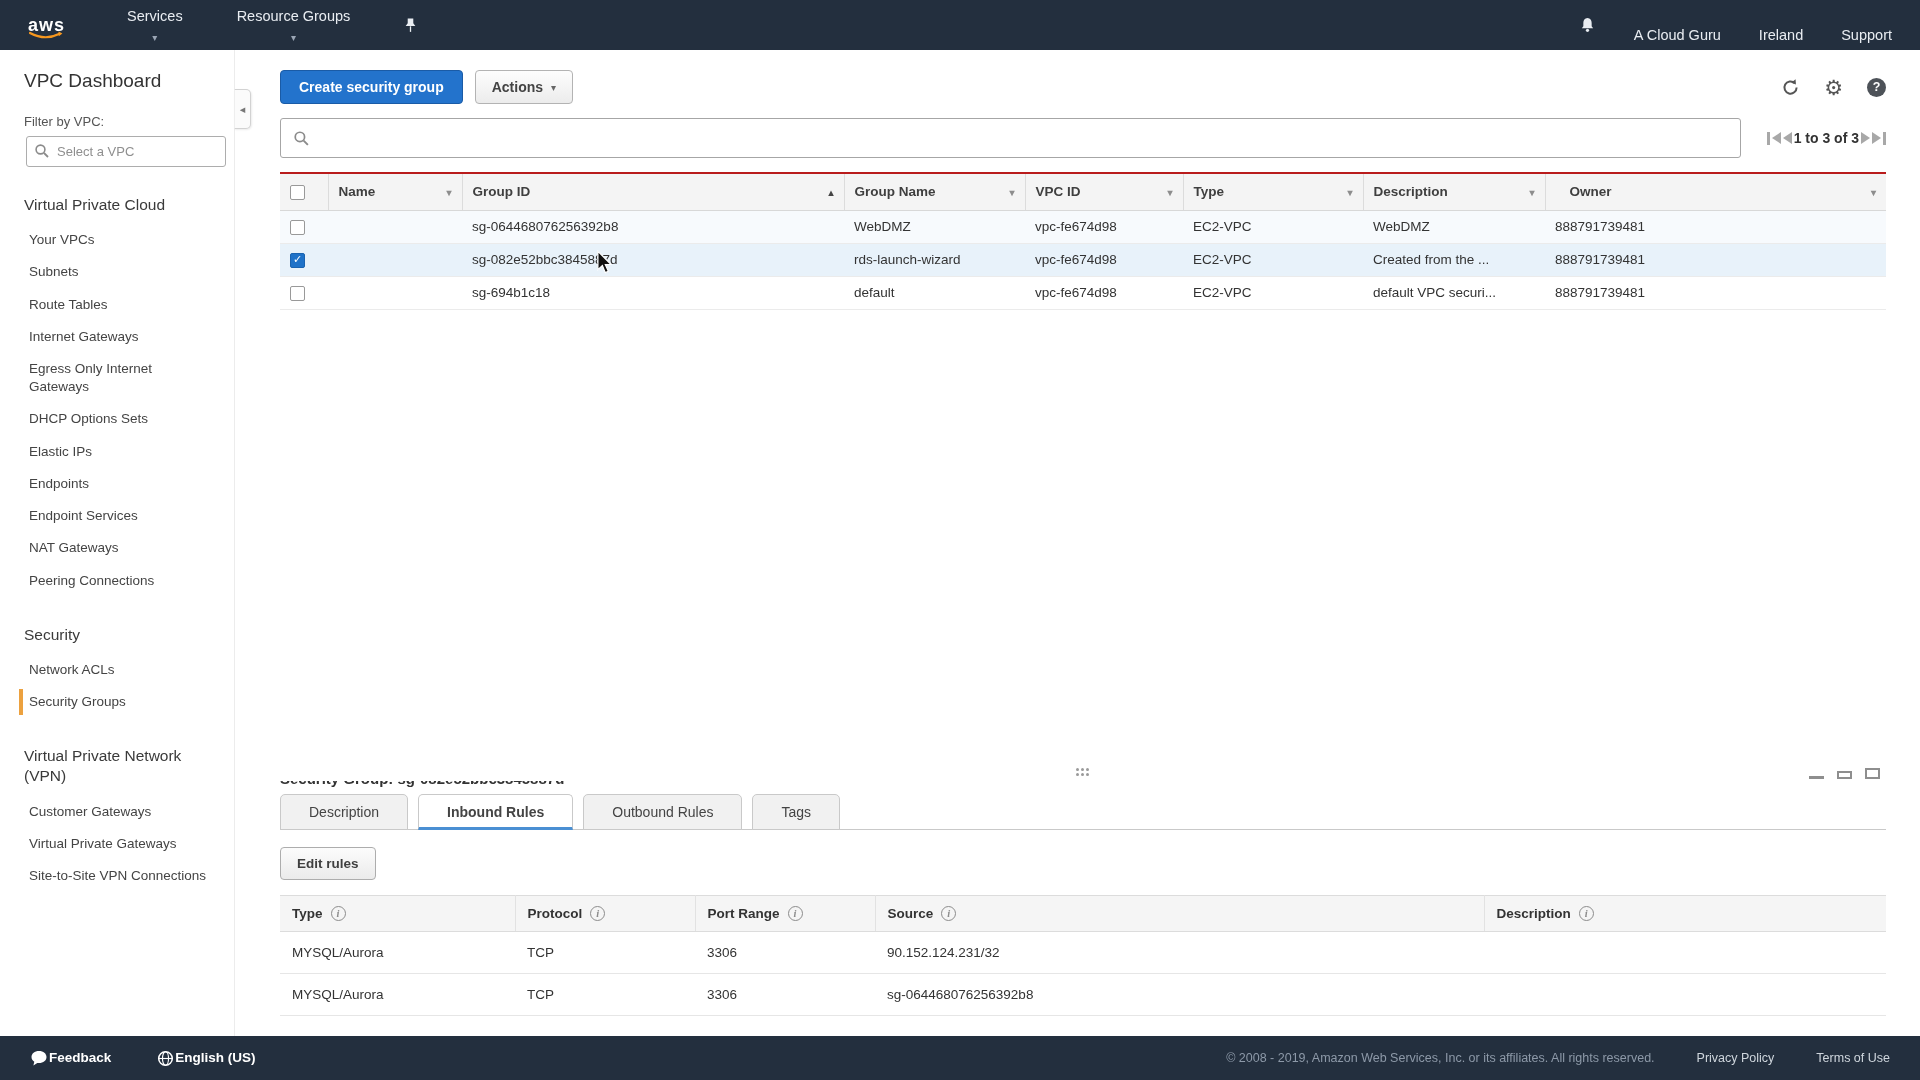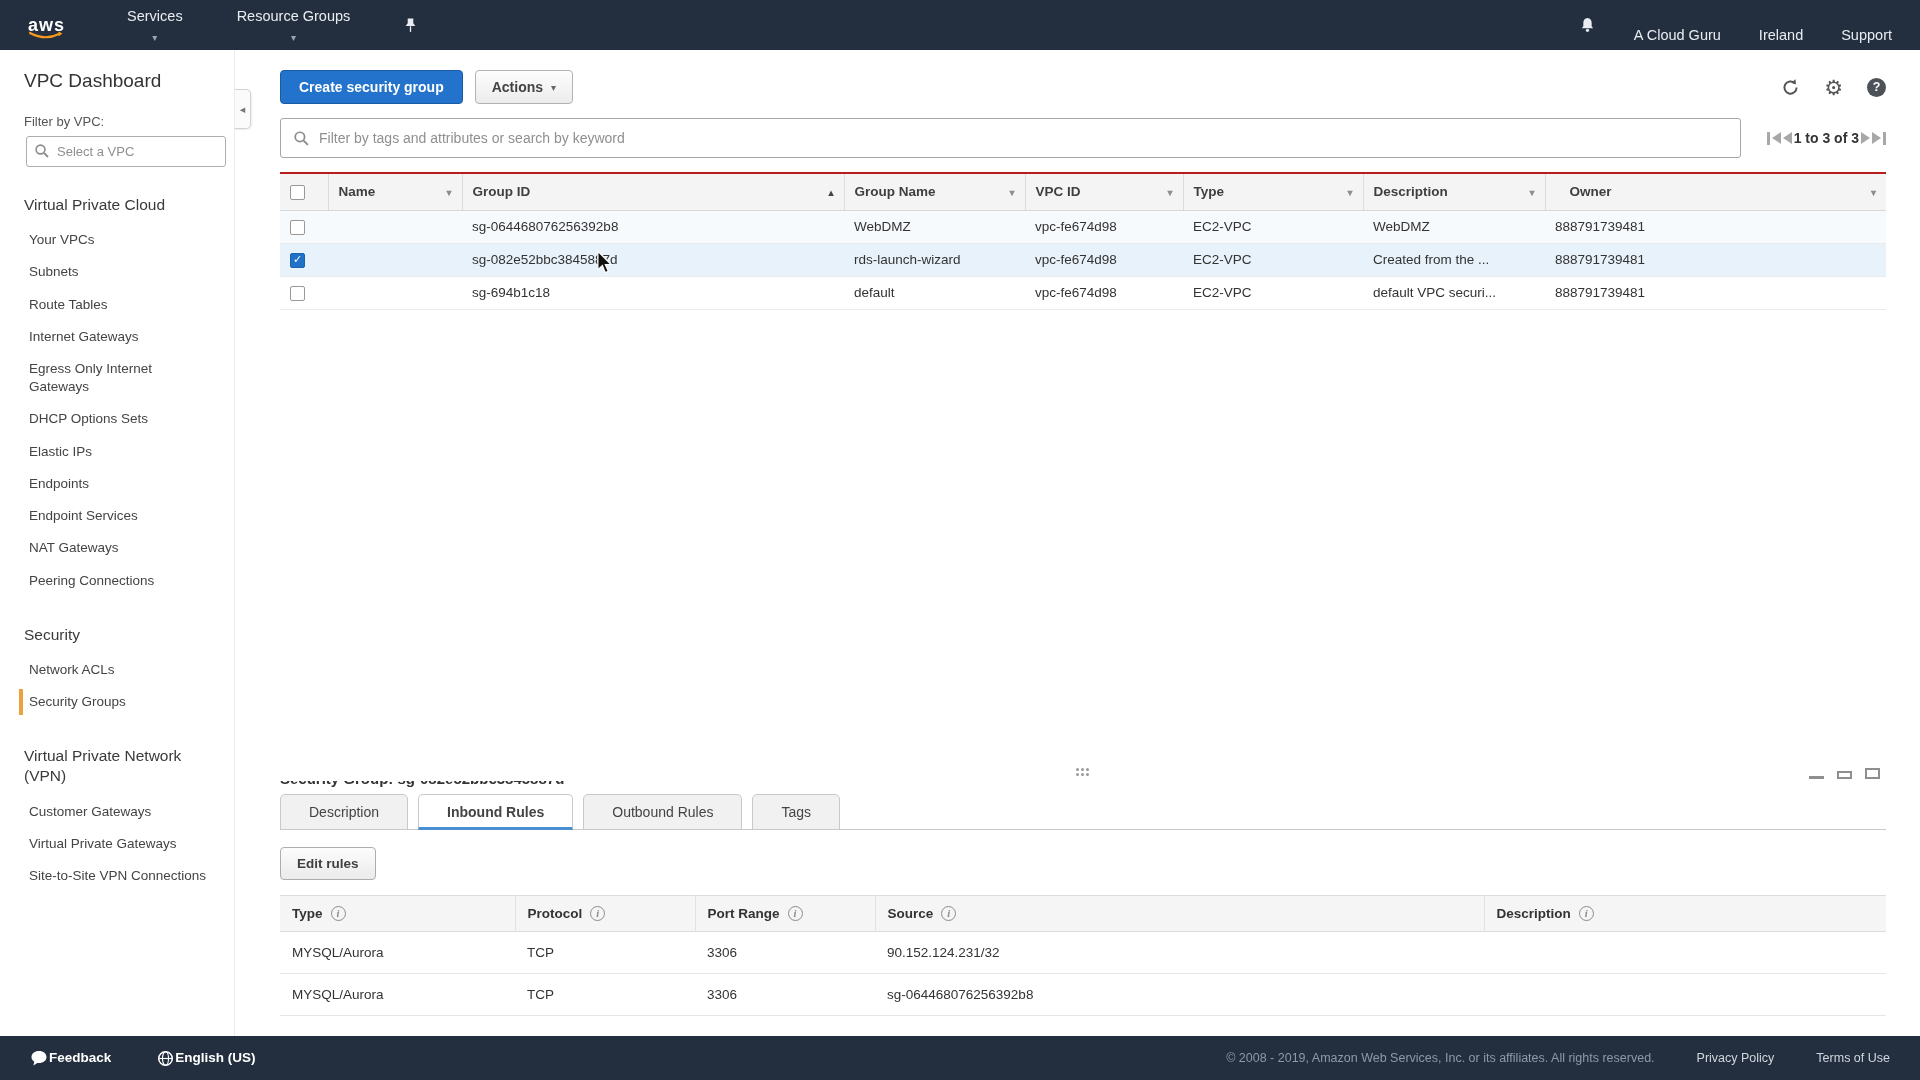--- a/index.html
+++ b/index.html
@@ -220,21 +220,20 @@
       </div>
 
       <div class="filter-row">
         <div class="search-box">
           <span class="mag">
             <svg width="17" height="17" viewBox="0 0 16 16">
                 <circle cx="6.5" cy="6.5" r="4.4" fill="none" stroke="#8b8b8b" stroke-width="1.6"></circle>
                 <line x1="10" y1="10" x2="14" y2="14" stroke="#8b8b8b" stroke-width="1.8"></line>
               </svg>
           </span>
-          <input type="text" placeholder="Filter by tags and attributes or search by keyword" style="">
         </div>
         <div class="pagination">
           <span class="pg-btn">
               <span class="pg-bar"></span>
               <span class="tri-l"></span>
             </span>
           <span class="pg-btn">
               <span class="tri-l"></span>
             </span>
           <span class="pg-label">1 to 3 of 3</span>

